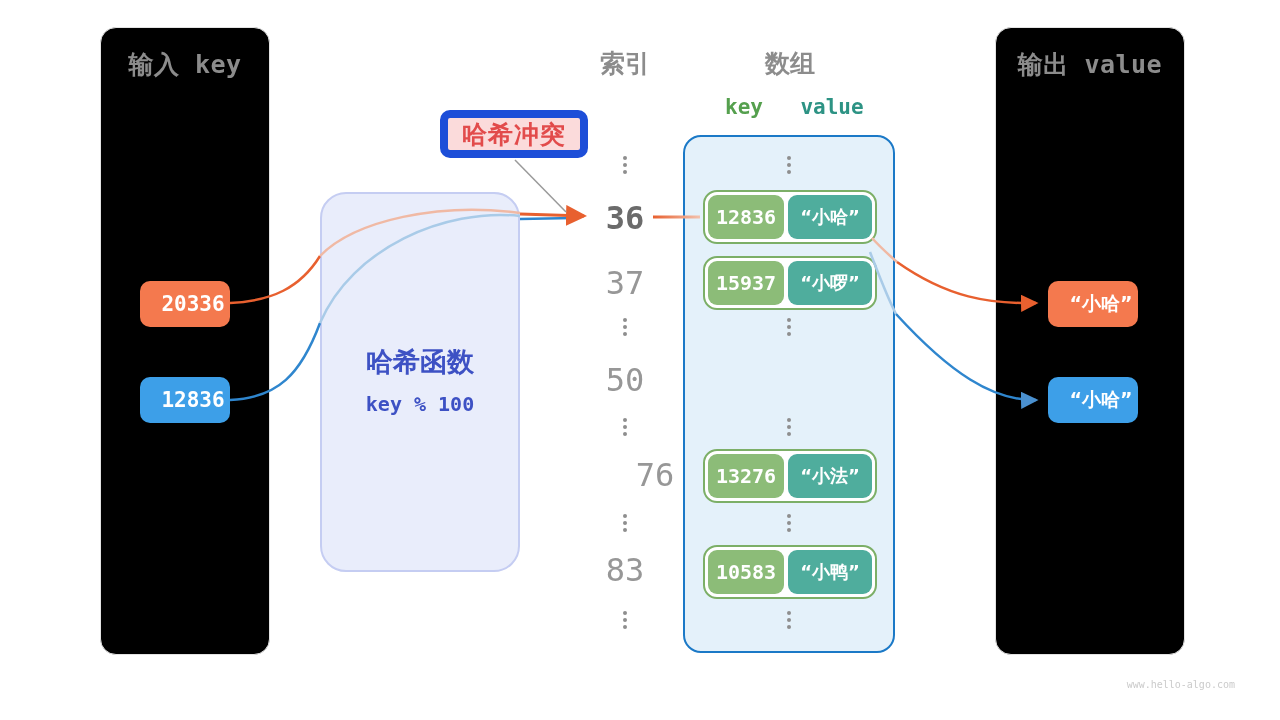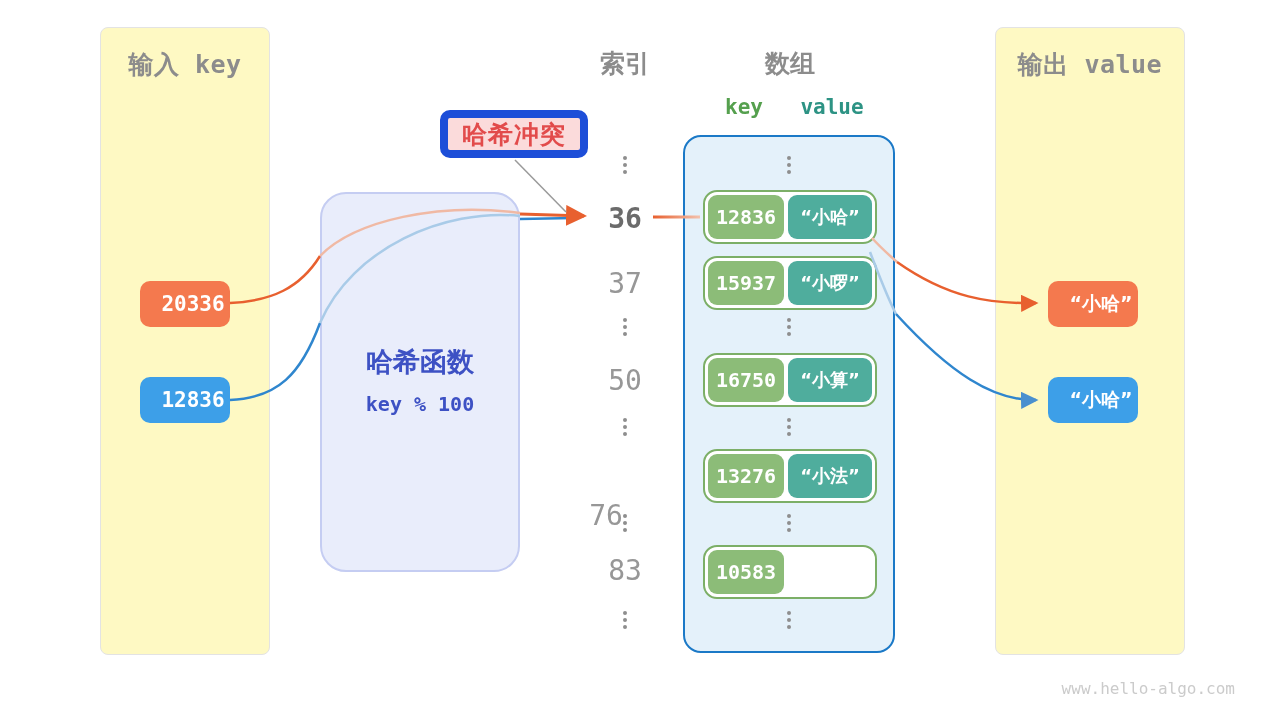--- a/index.html
+++ b/index.html
@@ -6,23 +6,23 @@
   html,body { background:#fff; }
   #canvas {
     position: relative;
     width: 1280px; height: 720px;
     background: #ffffff;
     overflow: hidden;
     font-family: "DejaVu Sans", sans-serif;
   }
   .panel {
     position: absolute;
-    background: #fef9c3;
+    background: #000000;
     border: 1px solid #e3e3e3;
-    border-radius: 8px;
+    border-radius: 16px;
   }
   .panel-title {
     position: absolute;
     width: 100%;
     text-align: center;
     top: 20px;
     font-size: 25px;
     font-weight: bold;
     color: #8c8c8c;
     font-family: "DejaVu Sans Mono", "DejaVu Sans", sans-serif;
@@ -76,21 +76,21 @@
     position: absolute;
     font-family: "DejaVu Sans Mono", monospace;
     font-size: 21px; font-weight: bold;
     transform: translateX(-50%);
     white-space: nowrap;
   }
   .idx {
     position: absolute;
     transform: translate(-50%,-50%);
     font-family: "DejaVu Sans Mono", monospace;
-    font-size: 28px; color: #979797;
+    font-size: 32px; color: #979797;
   }
   .idx.hl { color: #6b6b6b; font-weight: bold; }
   .dots {
     position: absolute;
     transform: translate(-50%,-50%);
     display: flex; flex-direction: column; gap: 3px;
     align-items: center;
   }
   .dots span {
     width: 4px; height: 4px; border-radius: 50%;
@@ -122,21 +122,21 @@
   .arr-val {
     width: 84px; height: 44px;
     background: #4fad9d; border-radius: 9px;
     display: flex; align-items: center; justify-content: center;
     color: #fff; font-size: 18px; font-weight: 600;
   }
   #watermark {
     position: absolute;
     right: 45px; top: 679px;
     font-family: "DejaVu Sans Mono", monospace;
-    font-size: 16px; color: #cbcbcb;
+    font-size: 10px; color: #cbcbcb;
   }
   #wires { position: absolute; left: 0; top: 0; pointer-events: none; }
 </style>
 </head>
 <body>
 
 <div id="canvas">
 
   <div class="panel" style="left:100px; top:27px; width:170px; height:628px;">
     <div class="panel-title">输入 key</div>
@@ -167,21 +167,21 @@
       <span></span>
       <span></span>
       <span></span>
     </div>
   <div class="idx" style="left:625px; top:380px;">50</div>
   <div class="dots" style="left:625px; top:427px;">
       <span></span>
       <span></span>
       <span></span>
     </div>
-  <div class="idx" style="left:606px; top:475px;margin-top:40px;">76</div>
+  <div class="idx" style="left:655px; top:475px;">76</div>
   <div class="dots" style="left:625px; top:523px;">
       <span></span>
       <span></span>
       <span></span>
     </div>
   <div class="idx" style="left:625px; top:570px;">83</div>
   <div class="dots" style="left:625px; top:620px;">
       <span></span>
       <span></span>
       <span></span>
@@ -216,30 +216,27 @@
     </div>
 
   <div class="arr-row" style="top:190px;">
     <div class="arr-key">12836</div>
     <div class="arr-val">“小哈”</div>
   </div>
   <div class="arr-row" style="top:256px;">
     <div class="arr-key">15937</div>
     <div class="arr-val">“小啰”</div>
   </div>
-  <div class="arr-row" style="top:353px;">
-    <div class="arr-key">16750</div>
-    <div class="arr-val">“小算”</div>
-  </div>
   <div class="arr-row" style="top:449px;">
     <div class="arr-key">13276</div>
     <div class="arr-val">“小法”</div>
   </div>
   <div class="arr-row" style="top:545px;">
     <div class="arr-key">10583</div>
+    <div class="arr-val">“小鸭”</div>
   </div>
 
   <div class="chip orange" style="left:140px; top:281px;">20336</div>
   <div class="chip blue" style="left:140px; top:377px;">12836</div>
 
   <div class="chip cjk orange" style="left:1048px; top:281px;">“小哈”</div>
   <div class="chip cjk blue" style="left:1048px; top:377px;">“小哈”</div>
 
   <div id="collision-badge">哈希冲突</div>
 

